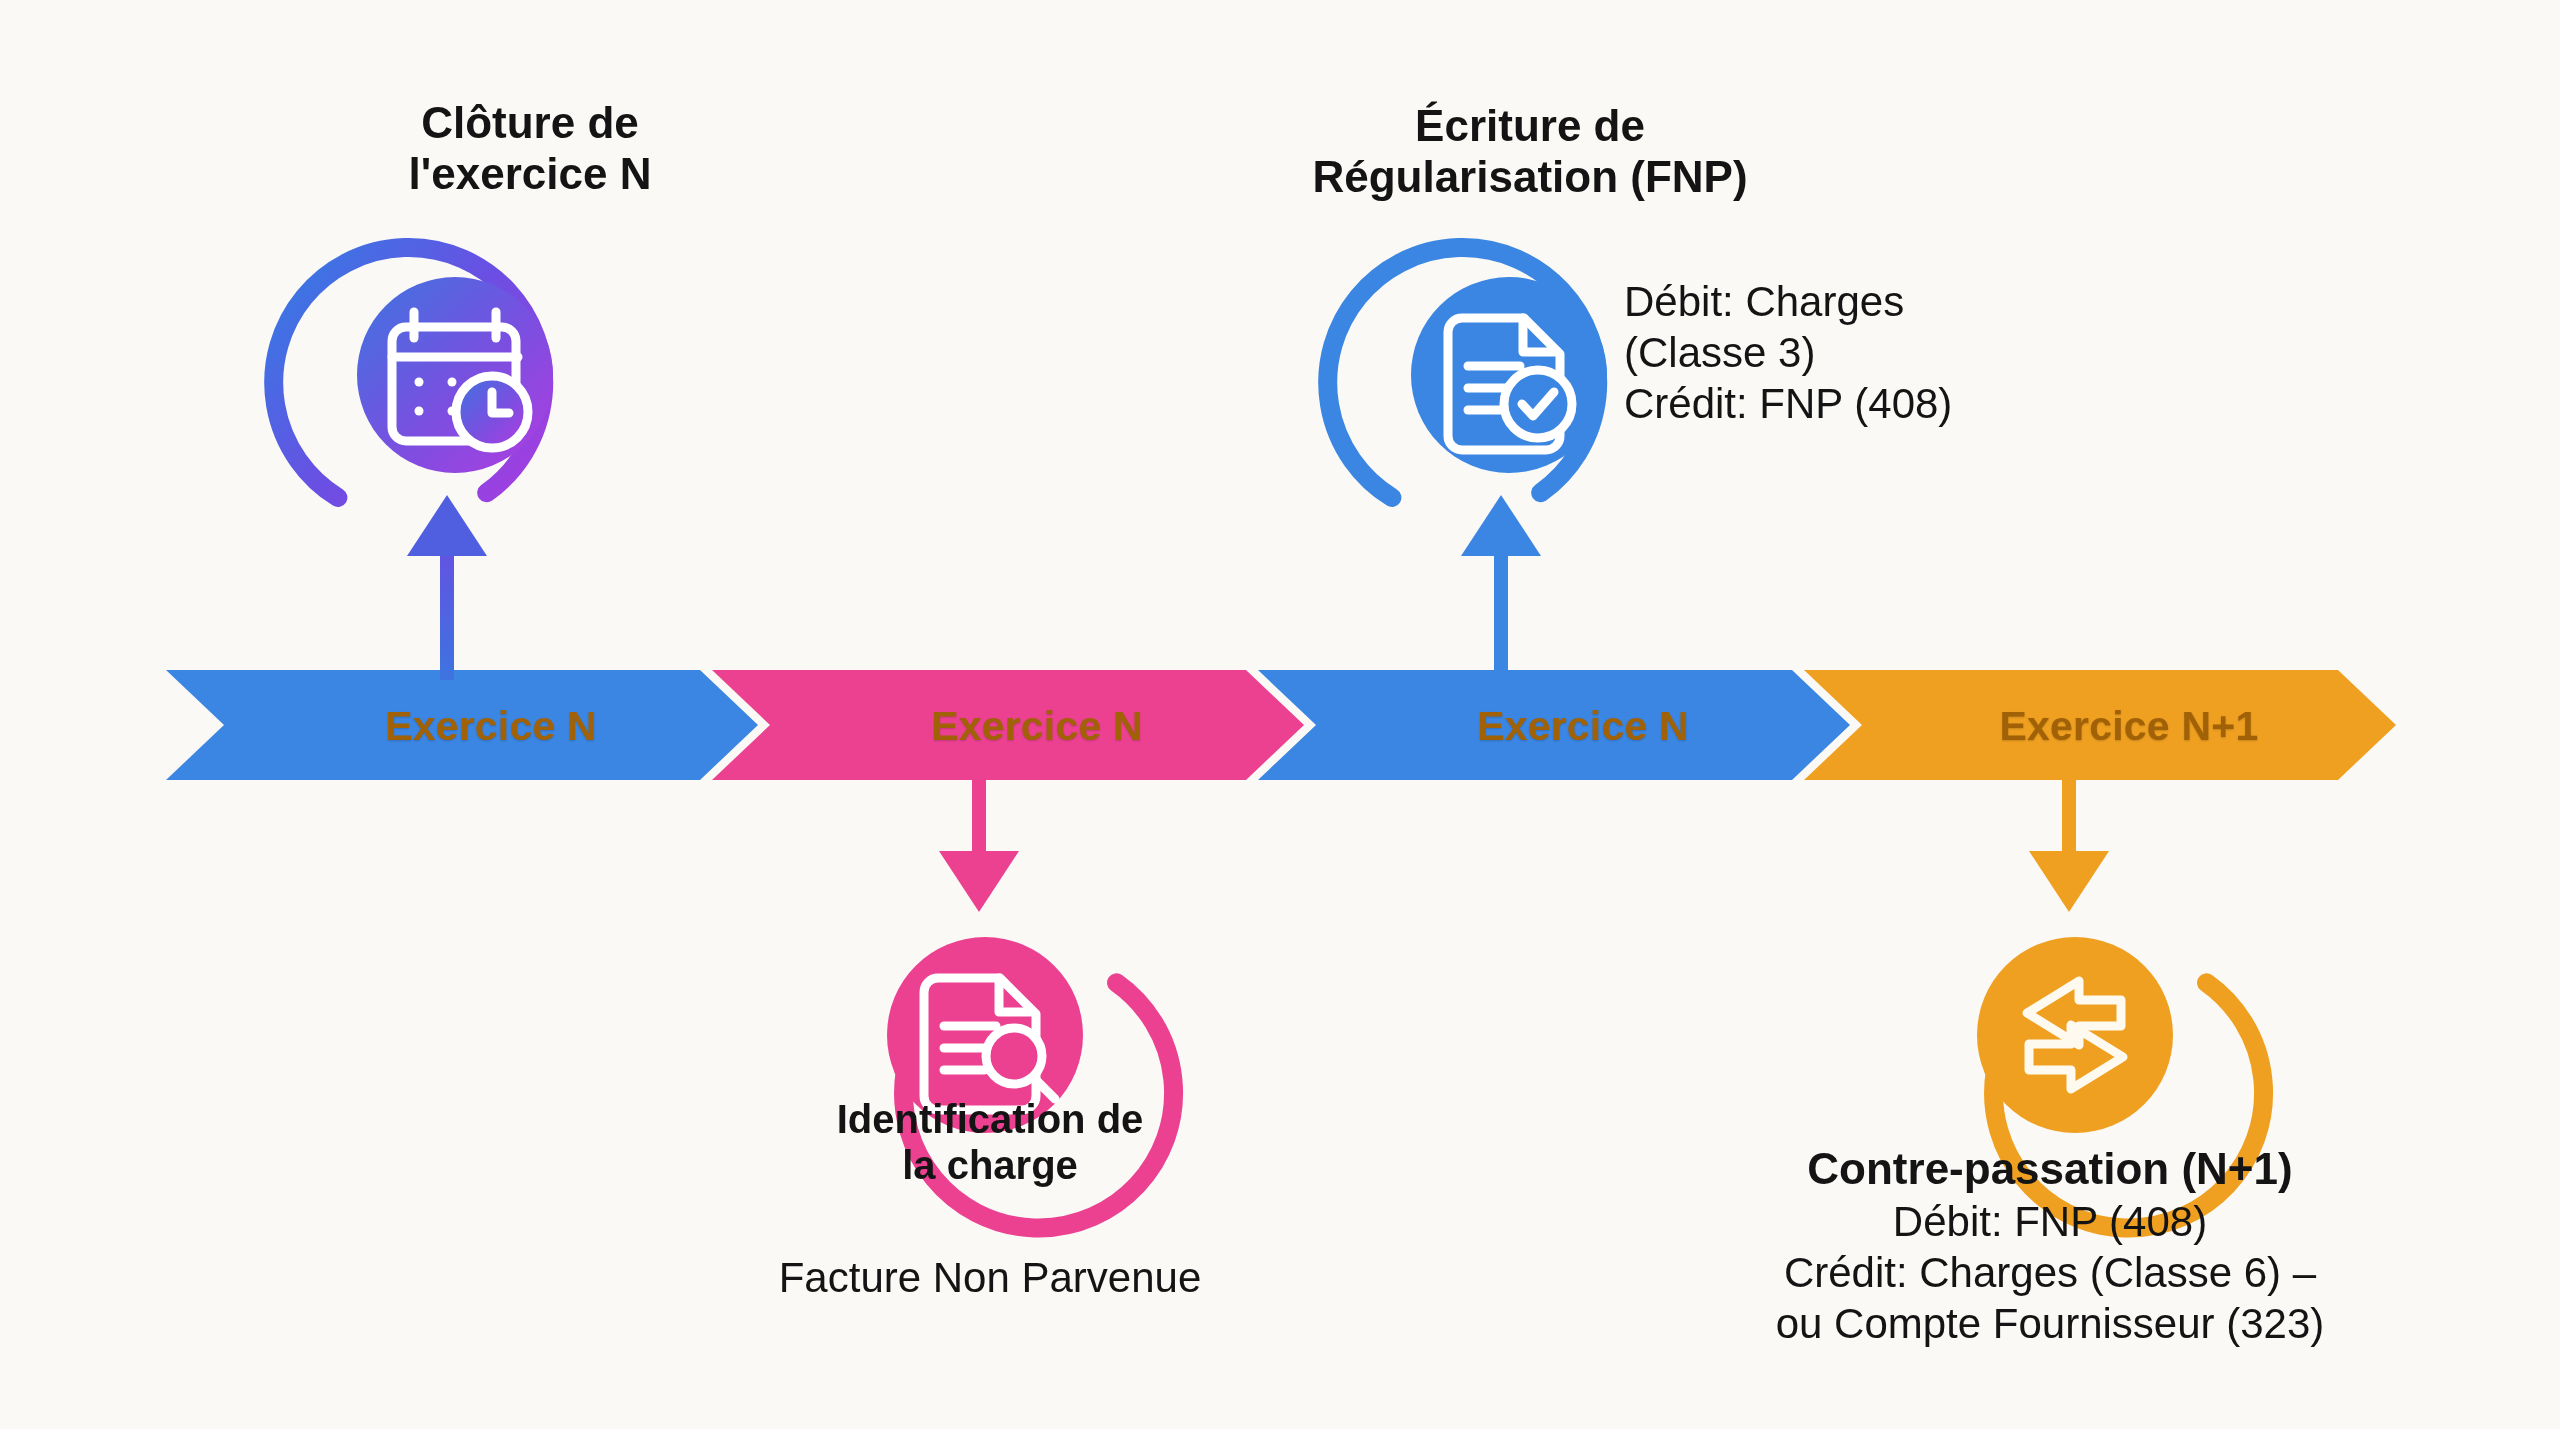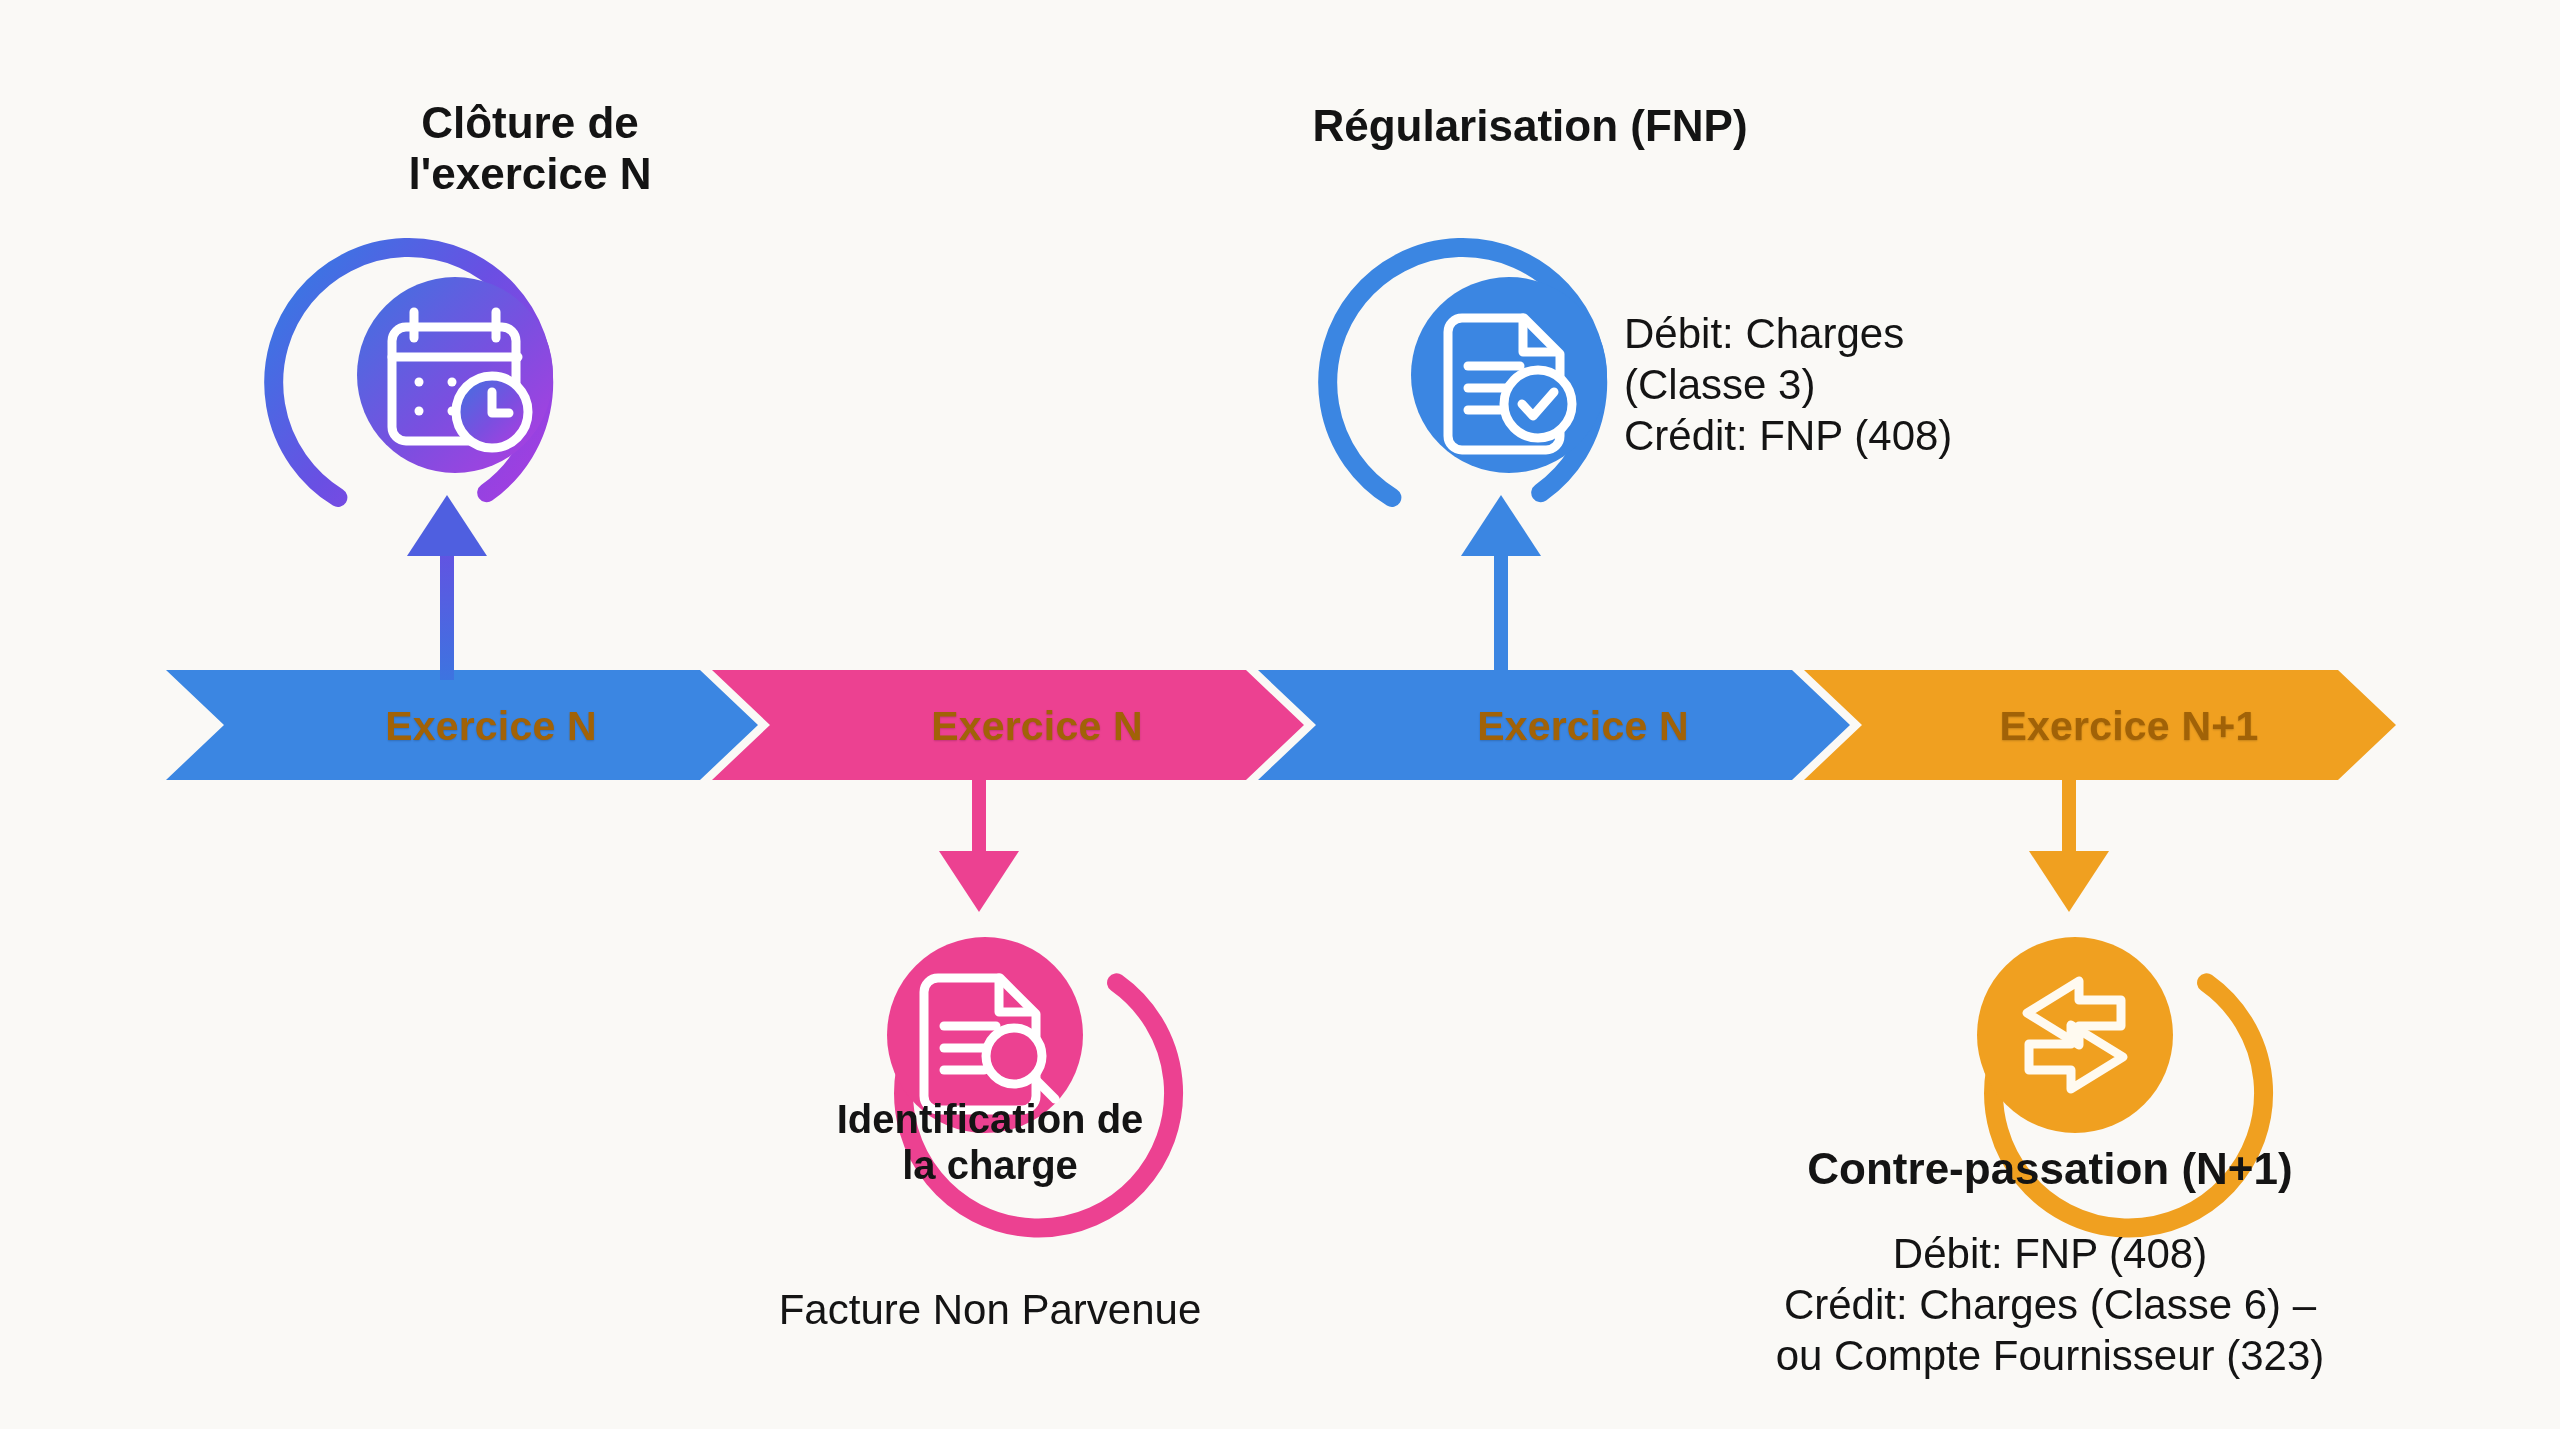--- a/index.html
+++ b/index.html
@@ -8,21 +8,21 @@
     background:#faf9f6;
     font-family:"Liberation Sans","DejaVu Sans",sans-serif;
     overflow:hidden;
     position:relative;
   }
   #stage{position:absolute;left:0;top:0;width:2560px;height:1429px;}
   svg.layer{position:absolute;left:0;top:0;width:2560px;height:1429px;}
 
   .txt{position:absolute;color:#141414;}
   .title{font-weight:bold;line-height:1.16;}
-  .sub{line-height:1.22;margin-top:32px;}
+  .sub{line-height:1.22;}
 
   
   #t1{left:340px;top:97px;width:380px;text-align:center;font-size:44px;}
   
   #t2{left:700px;top:1096px;width:580px;text-align:center;font-size:40px;}
   #t2s{left:700px;top:1252px;width:580px;text-align:center;font-size:42px;}
   
   #t3{left:1290px;top:100px;width:480px;text-align:center;font-size:44px;}
   #t3s{left:1624px;top:276px;width:430px;text-align:left;font-size:42px;}
   
@@ -147,20 +147,21 @@
       </g>
     </g>
   </svg>
 
   <div class="txt title" id="t1">
     <div>Clôture de</div>
     <div>l'exercice N</div>
   </div>
 
   <div class="txt title" id="t3">
+    <div>Écriture de</div>
     <div>Régularisation (FNP)</div>
   </div>
   <div class="txt sub" id="t3s">
     <div>Débit: Charges</div>
     <div>(Classe 3)</div>
     <div>Crédit: FNP (408)</div>
   </div>
 
   <div class="txt title" id="t2">
     <div>Identification de</div>

